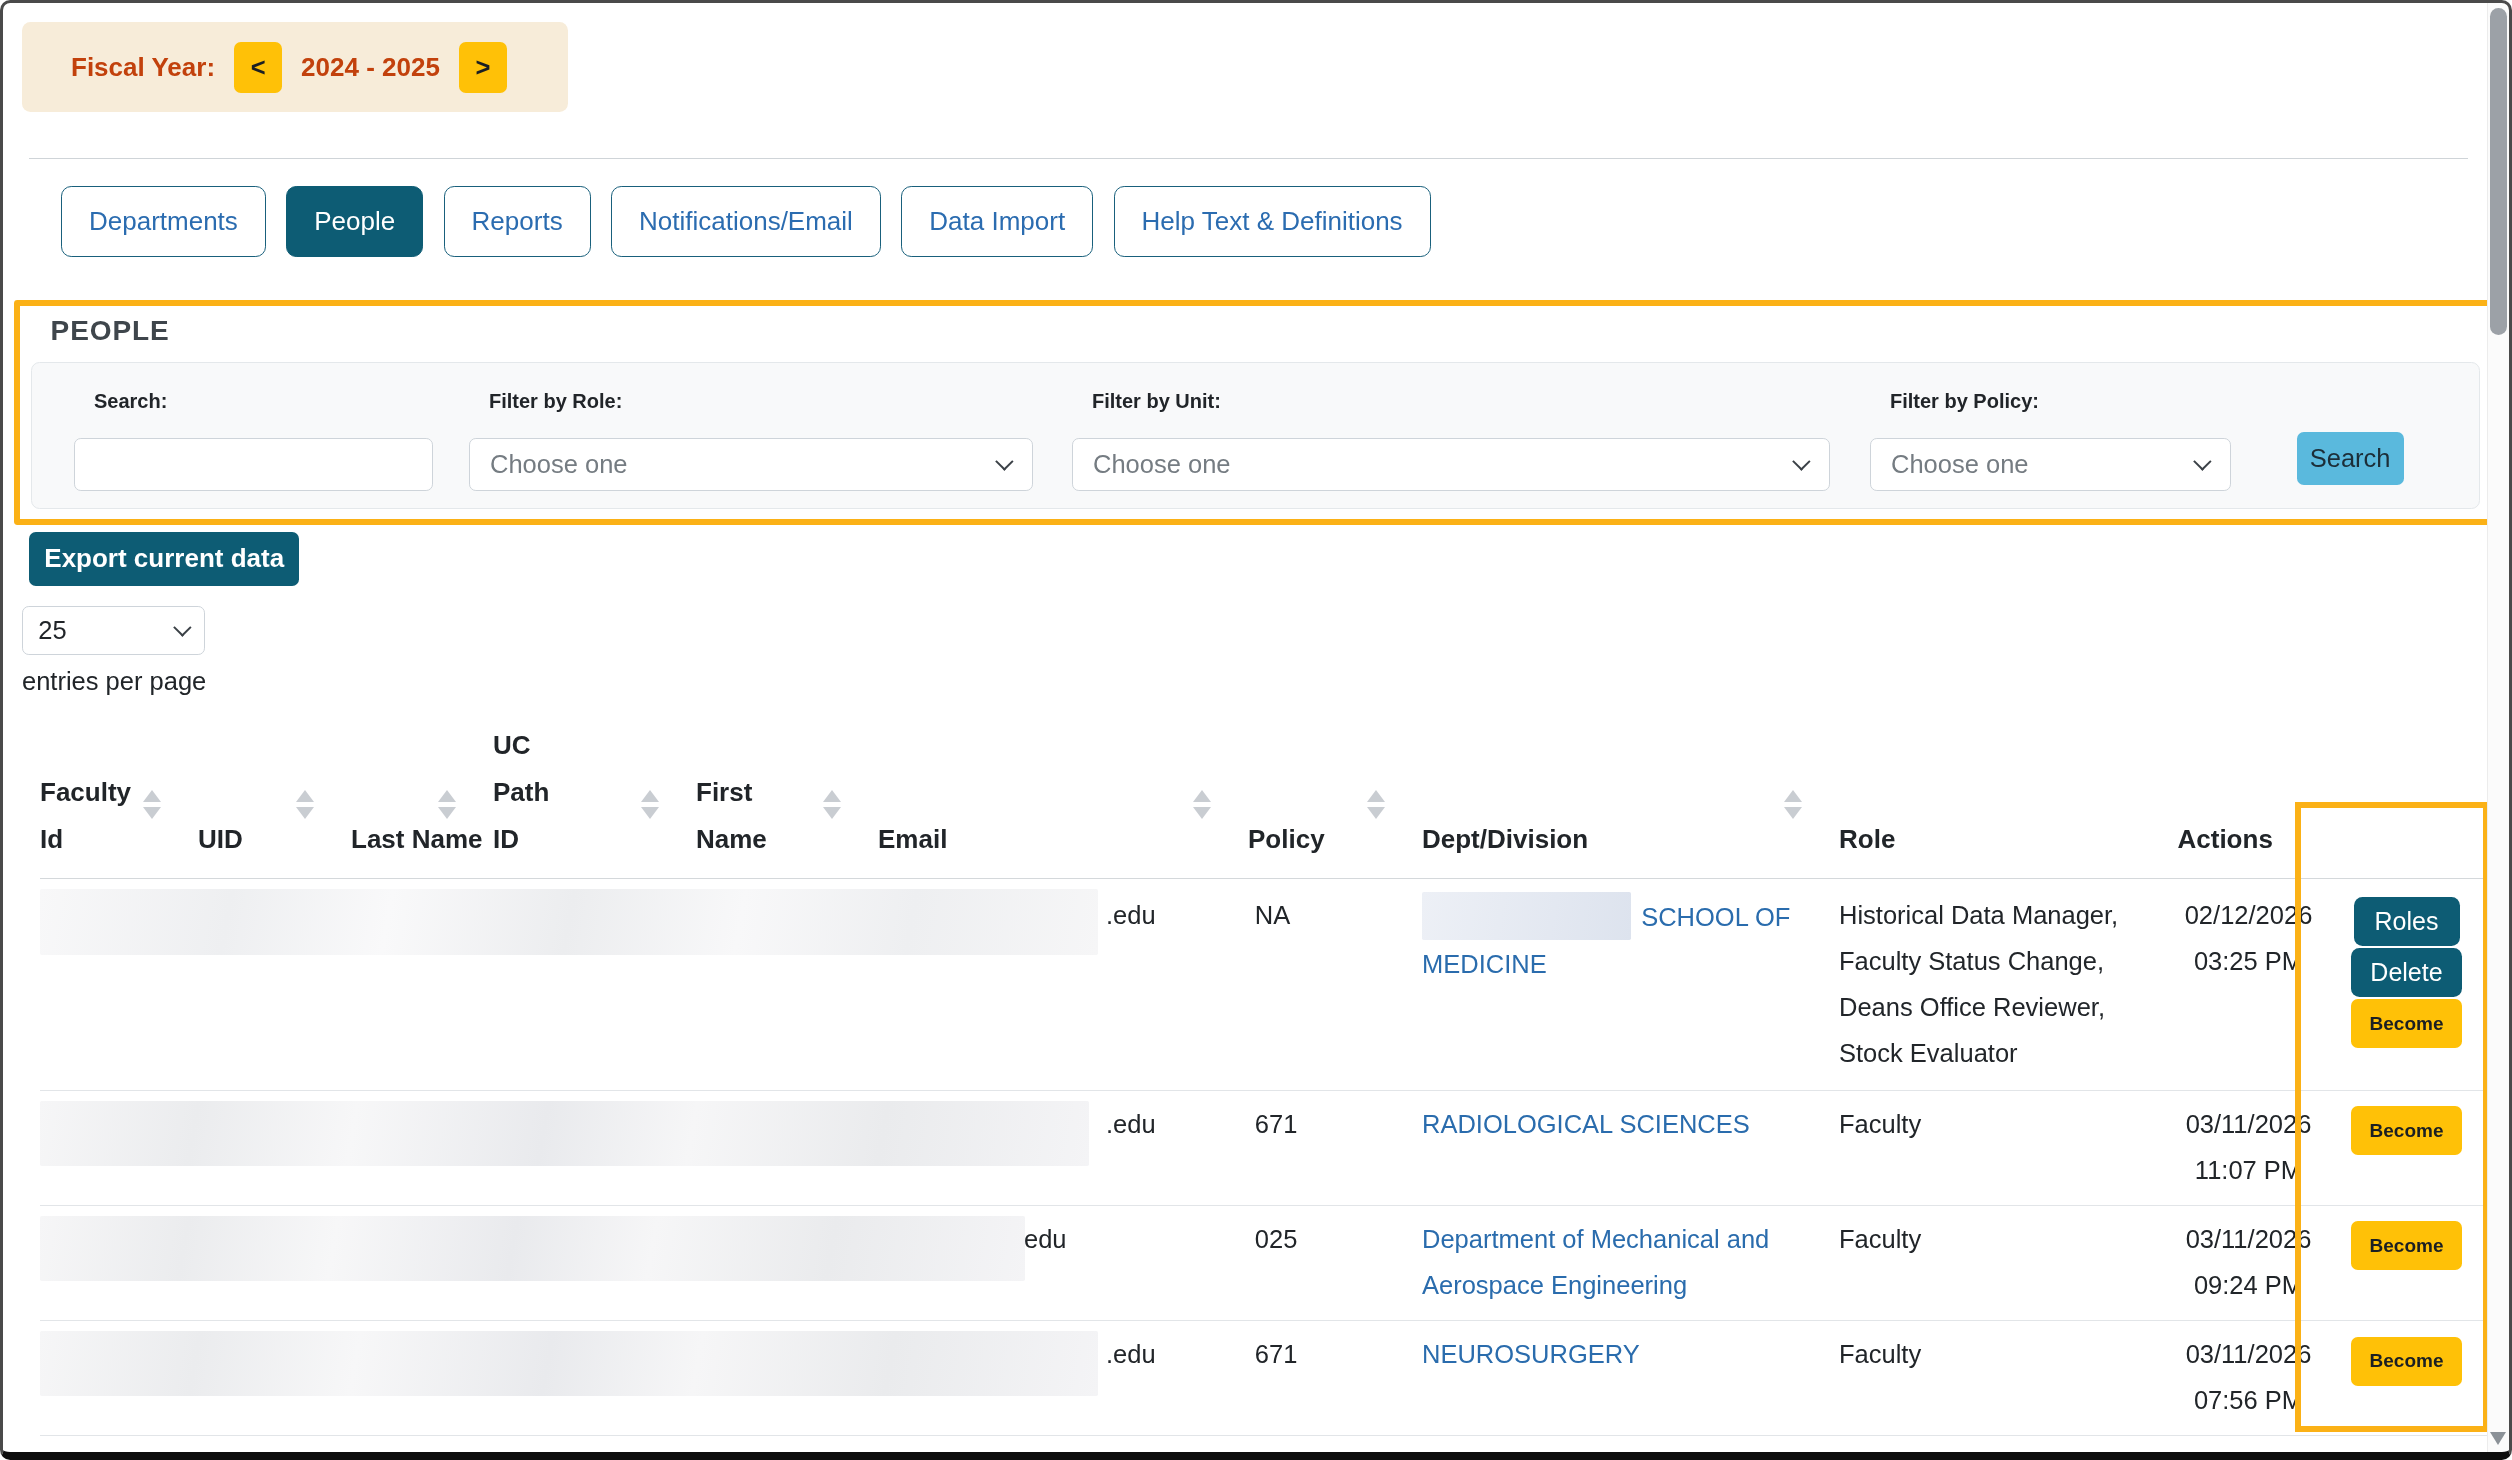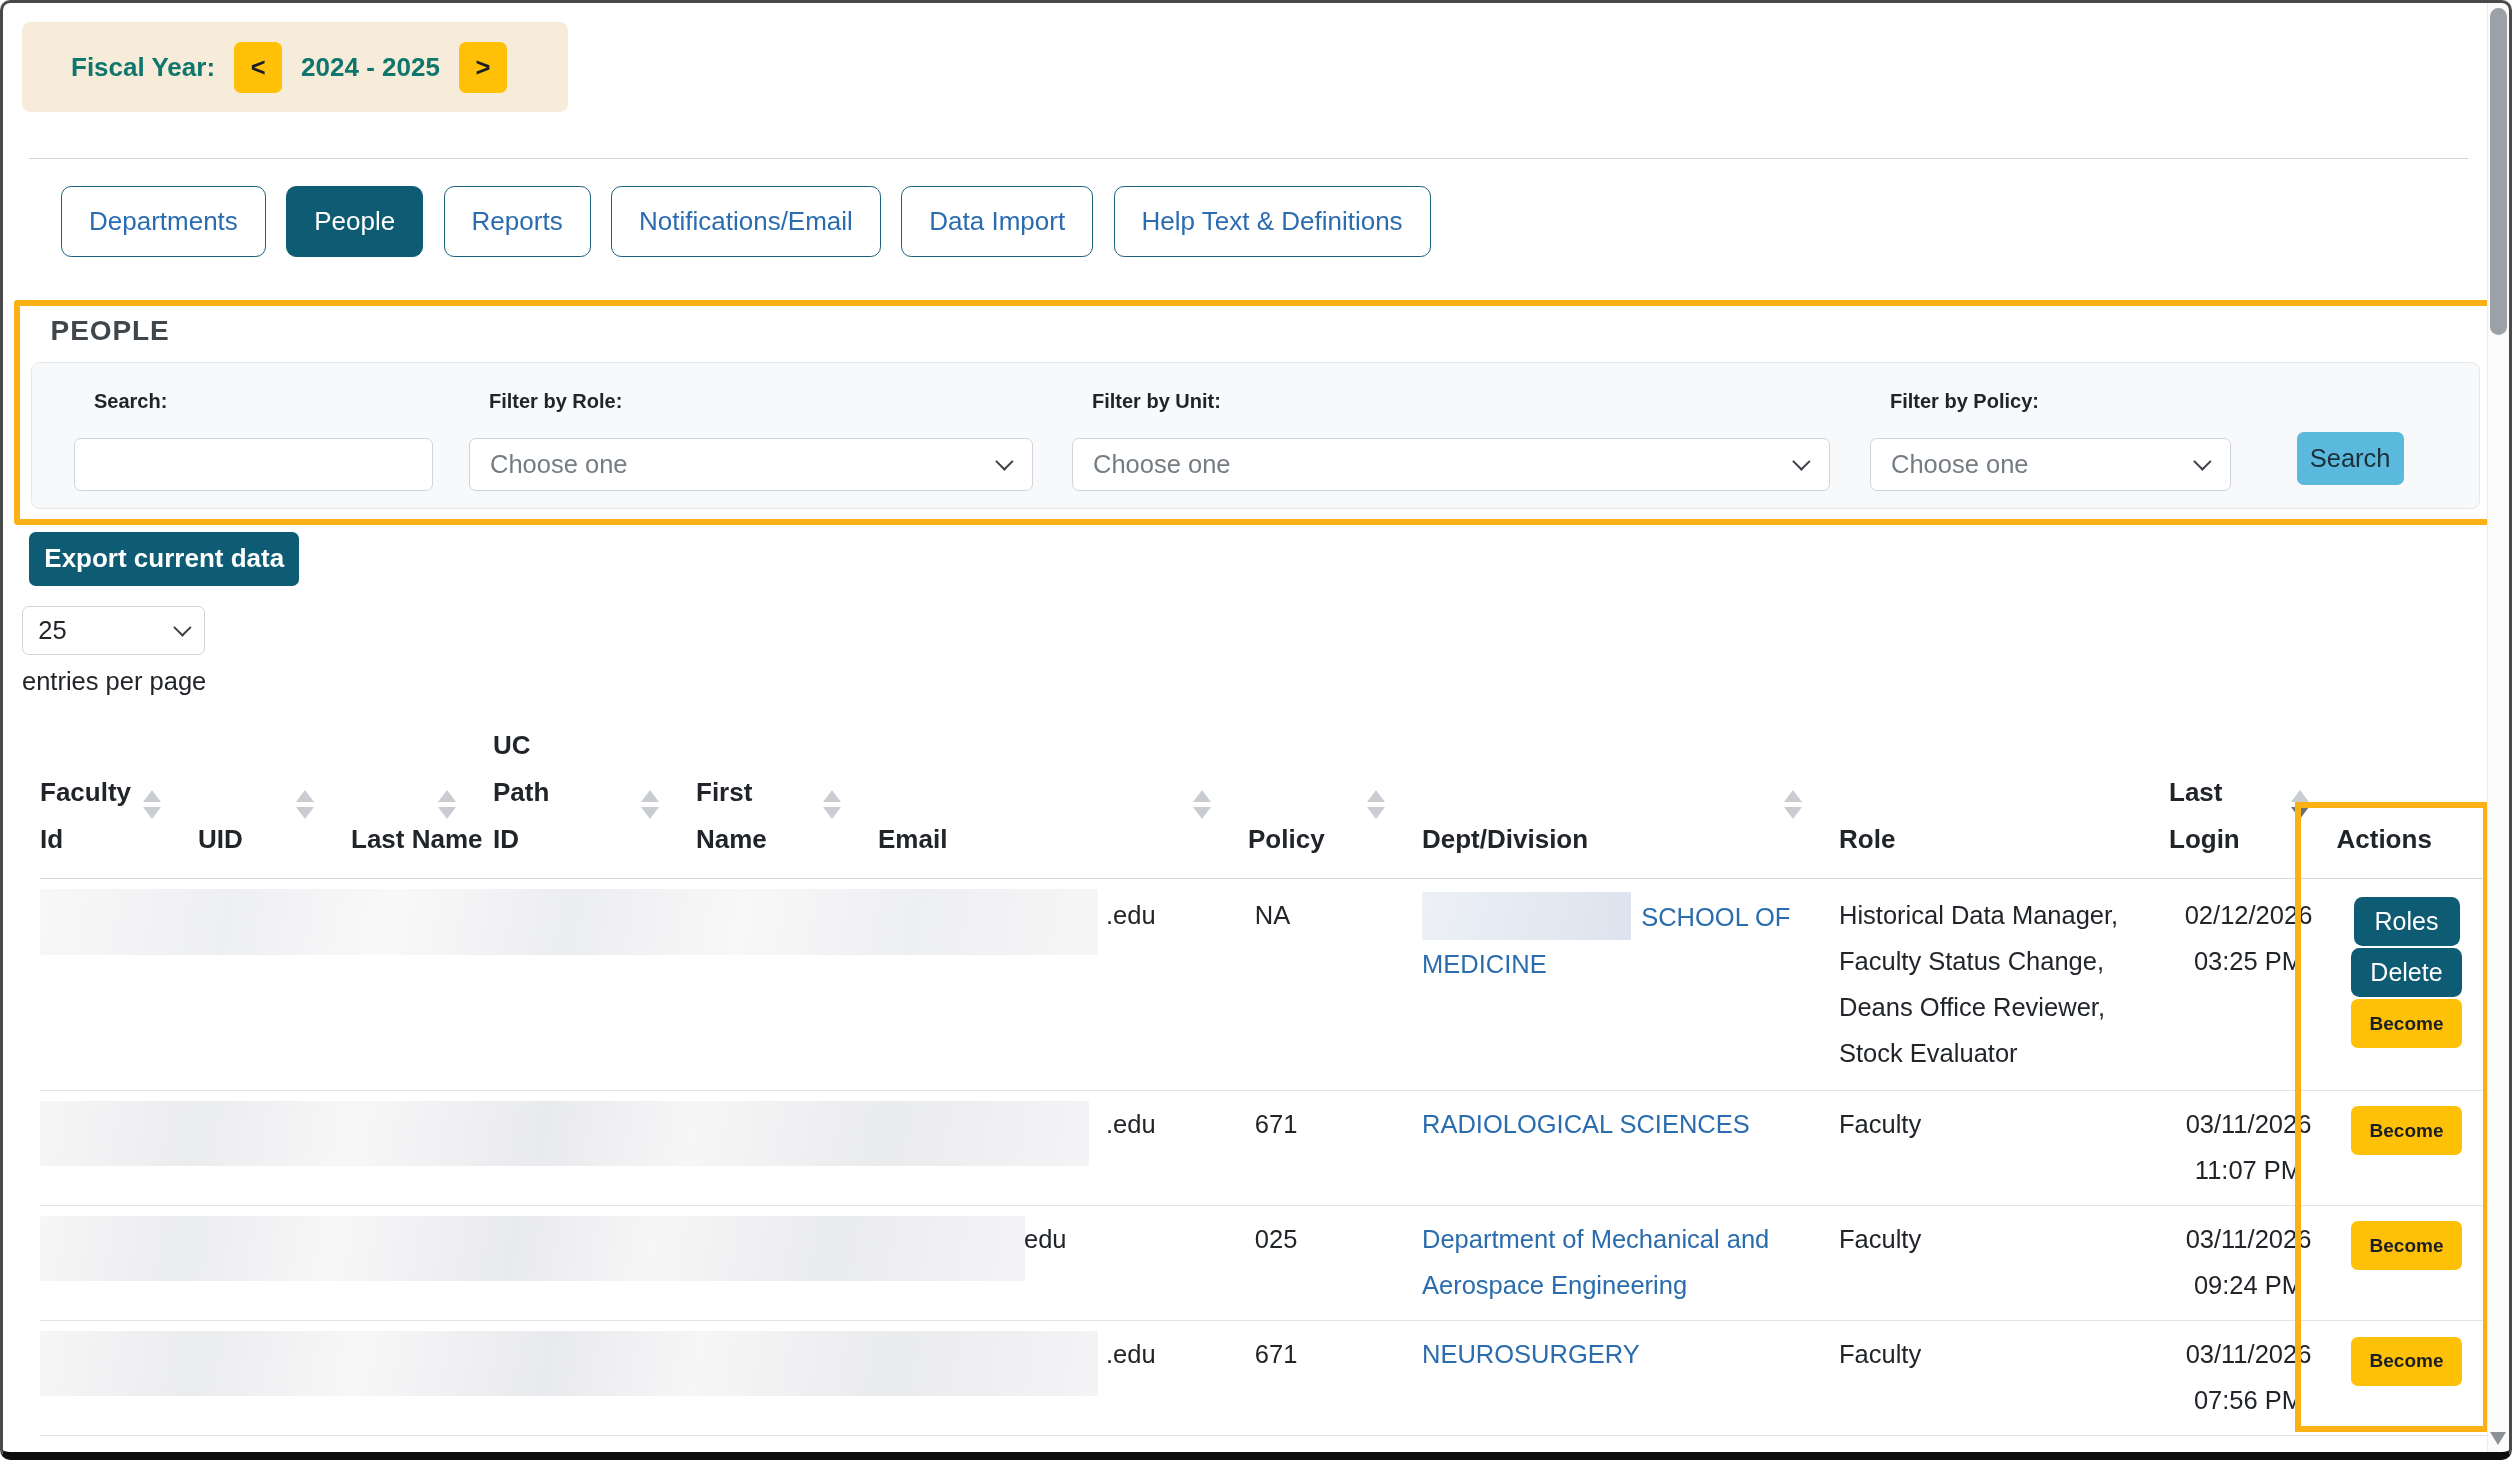--- a/index.html
+++ b/index.html
@@ -11,21 +11,21 @@
   }
   .frame {
     position:absolute; inset:0; border:3.4px solid #4a4a4a; border-bottom:8.5px solid #0d0d0d;
     border-radius:10.2px; z-index:60; pointer-events:none;
   }
   
   .fiscal-bar {
     margin:22px 0 0 22px; width:546px; height:90px; background:#f7ecd9;
     border-radius:8.5px; display:flex; align-items:center; padding-left:49px; gap:19px;
   }
-  .fiscal-label, .fiscal-year { font-weight:bold; font-size:26px; color:#0f766e; }
+  .fiscal-label, .fiscal-year { font-weight:bold; font-size:26px; color:#c2410c; }
   .yellow-sq-btn {
     width:48px; height:51px; background:#ffc107; border:none; border-radius:6.8px;
     font-weight:bold; font-size:25.5px; color:#1b1f23; display:flex; align-items:center; justify-content:center;
     cursor:pointer;
   }
   .divider { border:none; border-top:1.7px solid #cfd4d8; margin:46px 44px 0 29px; }
   
   .tabs { margin:27px 0 0 61px; display:flex; gap:20.4px; }
   .tab {
     height:71px; padding:0 27px; border:1.7px solid #19607c; border-radius:10.2px; background:#fff;
@@ -250,28 +250,20 @@
     <div class="th">
       <span>Dept/Division</span>
       <span class="sort">
           <i class="up"></i>
           <i class="dn"></i>
         </span>
     </div>
     <div class="th">
       <span>Role</span>
     </div>
-    <div class="th">
-      <span>Last</span>
-      <span>Login</span>
-      <span class="sort desc tight">
-          <i class="up"></i>
-          <i class="dn"></i>
-        </span>
-    </div>
     <div class="th" style="padding-left:8.5px;">
       <span>Actions</span>
     </div>
   </div>
 
   <div class="gridrow trow tall">
     <div class="redact-band" style="width:1058px;"></div>
     <div class="td"></div>
     <div class="td"></div>
     <div class="td"></div>

